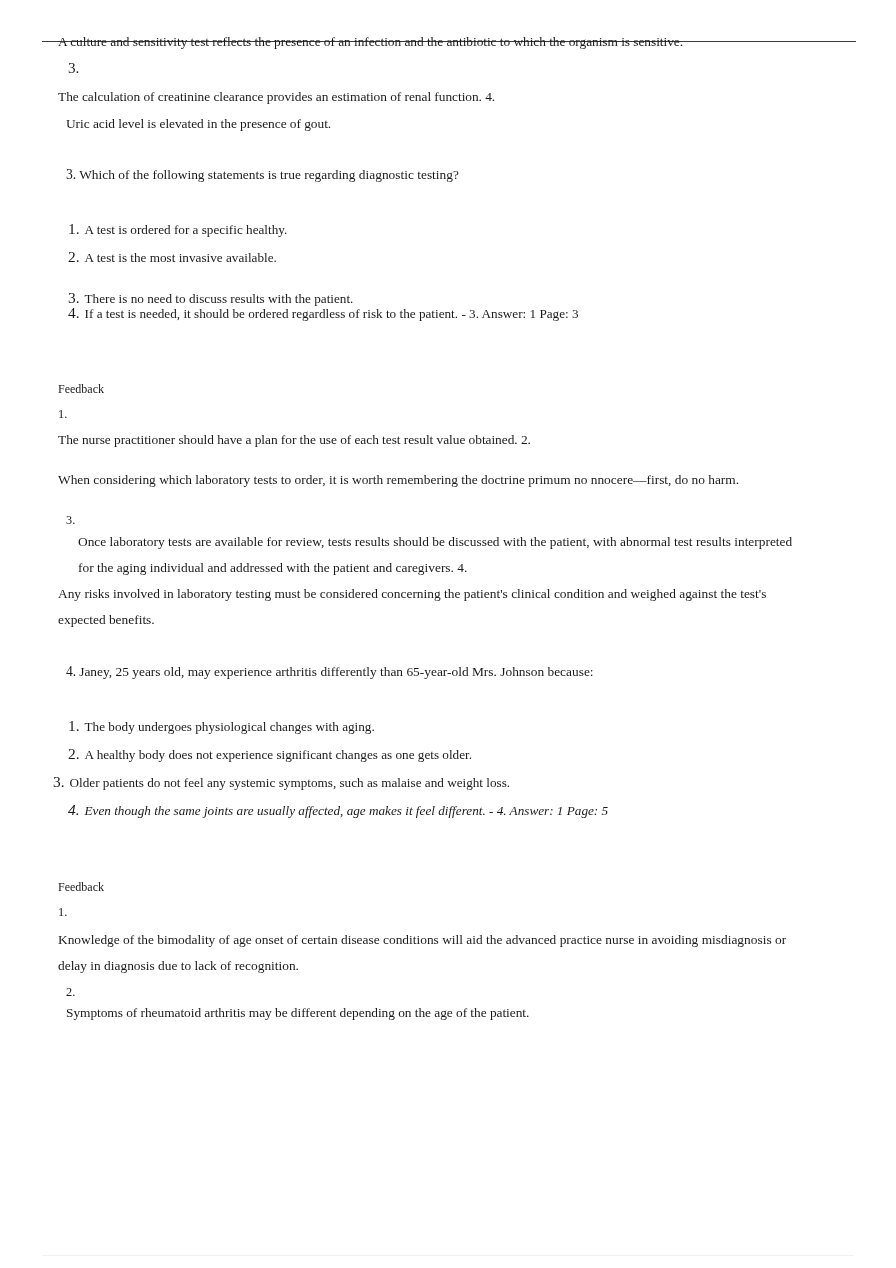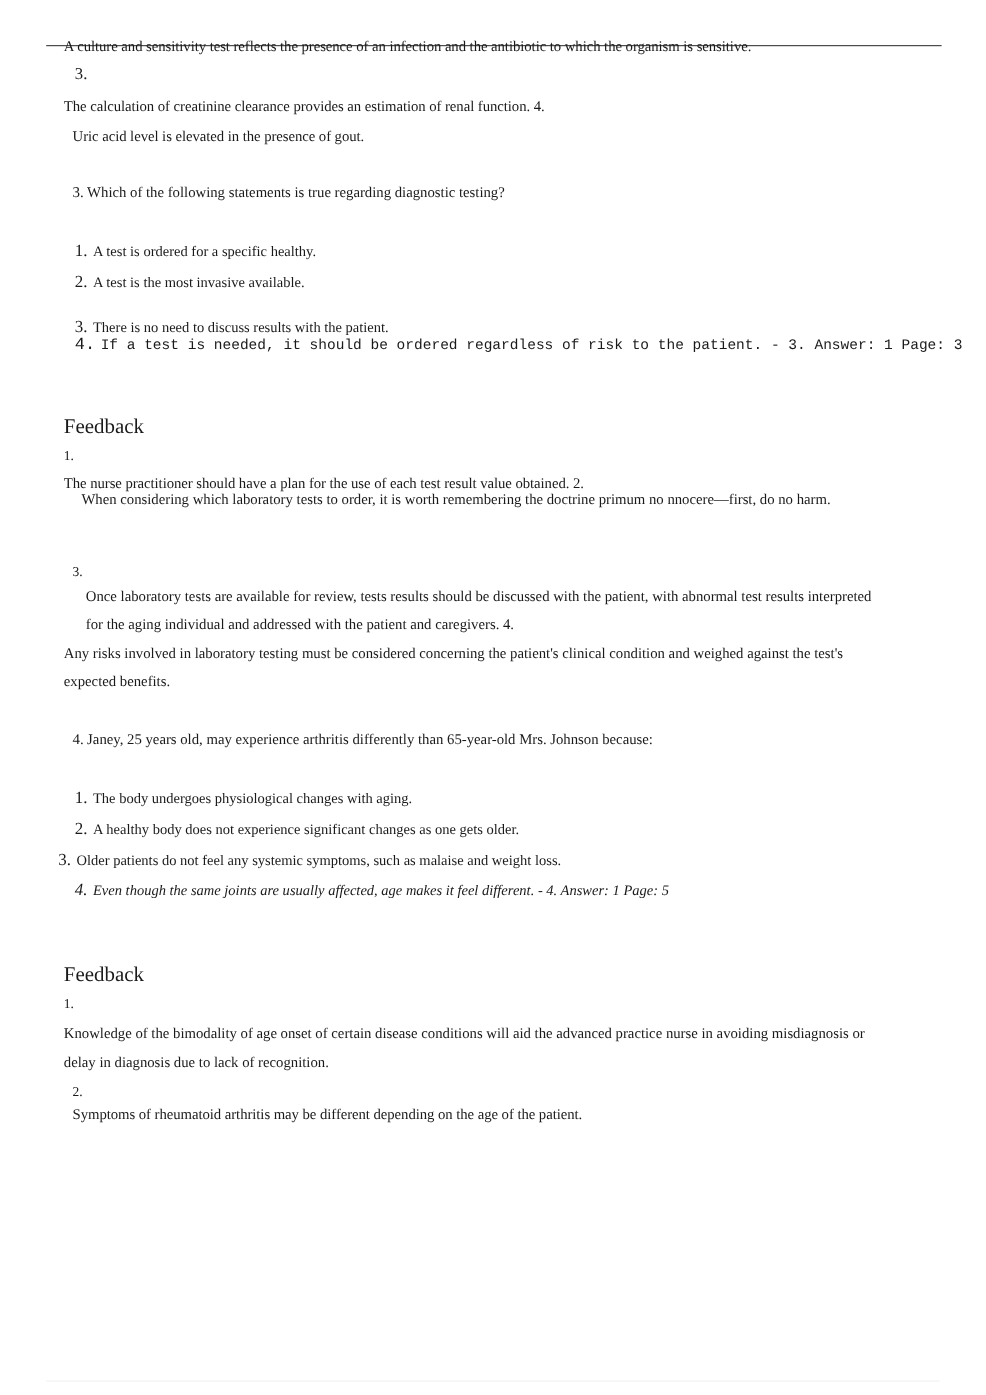--- a/index.html
+++ b/index.html
@@ -95,21 +95,21 @@
     font-size: 13.4px;
     line-height: 16px;
   }
   .qline .qnum {
     font-size: 13.6px;
     padding-right: 3px;
   }
 
   .fb-label {
     position: absolute;
-    font-size: 19px;
+    font-size: 12px;
     line-height: 16px;
   }
 </style>
 </head>
 <body>
 
 <div class="page">
 
   <div class="rule-top"></div>
   <div class="rule-bottom"></div>
@@ -133,31 +133,31 @@
     </div>
 
     <div class="opt" style="left:68px; top:249px;">
       <span class="onum">2.</span><span>A test is the most invasive available.</span>
     </div>
 
     <div class="opt" style="left:68px; top:290px;">
       <span class="onum">3.</span><span>There is no need to discuss results with the patient.</span>
     </div>
 
-    <div class="opt" style="left:68px; top:305px;font-family:Liberation Mono, monospace;">
+    <div class="opt" style="left:68px; top:305px;">
       <span class="onum">4.</span><span>If a test is needed, it should be ordered regardless of risk to the patient. - 3. Answer: 1 Page: 3</span>
     </div>
 
     <div class="fb-label" style="left:58px; top:381px;">Feedback</div>
 
     <div class="num-sm" style="left:58px; top:406px;">1.</div>
 
     <div class="line" style="left:58px; top:432px;">The nurse practitioner should have a plan for the use of each test result value obtained. 2.</div>
 
-    <div class="para" style="left:58px; top:441px; width:740px;margin-left:16px;">When considering which laboratory tests to order, it is worth remembering the doctrine primum no nnocere—first, do no harm.</div>
+    <div class="para" style="left:58px; top:467px; width:740px;">When considering which laboratory tests to order, it is worth remembering the doctrine primum no nnocere—first, do no harm.</div>
 
     <div class="num-sm" style="left:66px; top:512px;">3.</div>
 
     <div class="para" style="left:58px; top:529px; width:730px;margin-left:20px;">Once laboratory tests are available for review, tests results should be discussed with the patient, with abnormal test results interpreted for the aging individual and addressed with the patient and caregivers. 4.</div>
 
     <div class="para" style="left:58px; top:581px; width:730px;">Any risks involved in laboratory testing must be considered concerning the patient's clinical condition and weighed against the test's expected benefits.</div>
 
     <div class="qline" style="left:66px; top:664px;text-align:center;">
       <span class="qnum">4.</span><span>Janey, 25 years old, may experience arthritis differently than 65-year-old Mrs. Johnson because:</span>
     </div>

